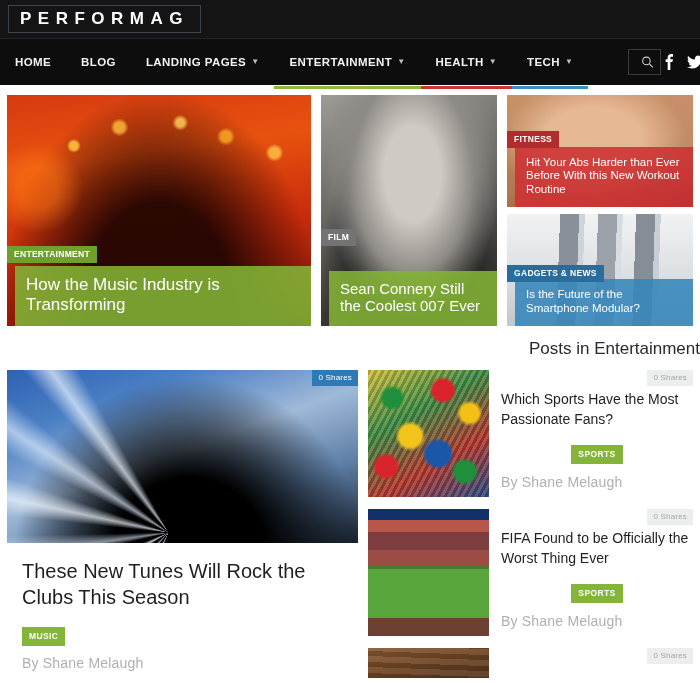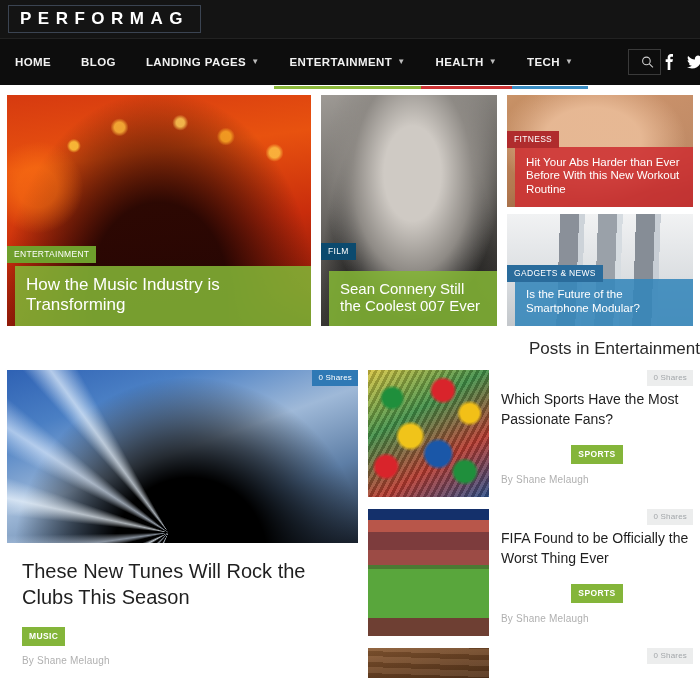--- a/index.html
+++ b/index.html
@@ -122,21 +122,21 @@
   .card { position: relative; overflow: hidden; }
   .hero-left { width: 309px; }
   .hero-mid  { width: 179px; }
   .hero-right{ width: 189px; display: flex; flex-direction: column; gap: 7px; }
 
   .cat-badge {
     position: absolute;
     left: 0;
     color: #fff;
     font-size: 8.5px;
-    font-weight: normal;
+    font-weight: bold;
     letter-spacing: 0.3px;
     padding: 3px 7px 4px 7px;
     white-space: nowrap;
     z-index: 3;
     text-transform: uppercase;
     margin-top: 33px;
   }
   .overlay-bar {
     position: absolute;
     left: 8px; right: 0; bottom: 0;
@@ -268,21 +268,21 @@
     display: inline-block;
     background: #84b53a;
     color: #ffffff;
     font-size: 8.5px;
     font-weight: bold;
     letter-spacing: 0.4px;
     padding: 4px 7px 5px 7px;
     text-transform: uppercase;
   }
   .byline {
-    font-size: 10px;
+    font-size: 14px;
     color: #b0b0b0;
     letter-spacing: 0.2px;
   }
   .main-meta { padding: 14px 0 0 15px; }
   .main-byline { padding: 9px 0 0 15px; }
 
   .side-post {
     display: flex;
     gap: 12px;
     position: relative;
@@ -368,21 +368,21 @@
   <div class="card hero-left">
     <div class="img-concert-red"></div>
     <span class="cat-badge" style="background:#6f9f2c; bottom:63px;">ENTERTAINMENT</span>
     <div class="overlay-bar ov-green">
       <h3 style="font-size:17px;">How the Music Industry is Transforming</h3>
     </div>
   </div>
 
   <div class="card hero-mid">
     <div class="img-connery"></div>
-    <span class="cat-badge" style="background:#0c4a6e; bottom:66px;">FILM</span>
+    <span class="cat-badge" style="background:#737373; bottom:80px;">FILM</span>
     <div class="overlay-bar ov-green">
       <h3 style="font-size:15px;">Sean Connery Still the Coolest 007 Ever</h3>
     </div>
   </div>
 
   <div class="hero-right">
 
     <div class="card" style="height:117px;">
       <div class="img-abs"></div>
       <span class="cat-badge" style="background:#b02c2d; bottom:59px;">FITNESS</span>

